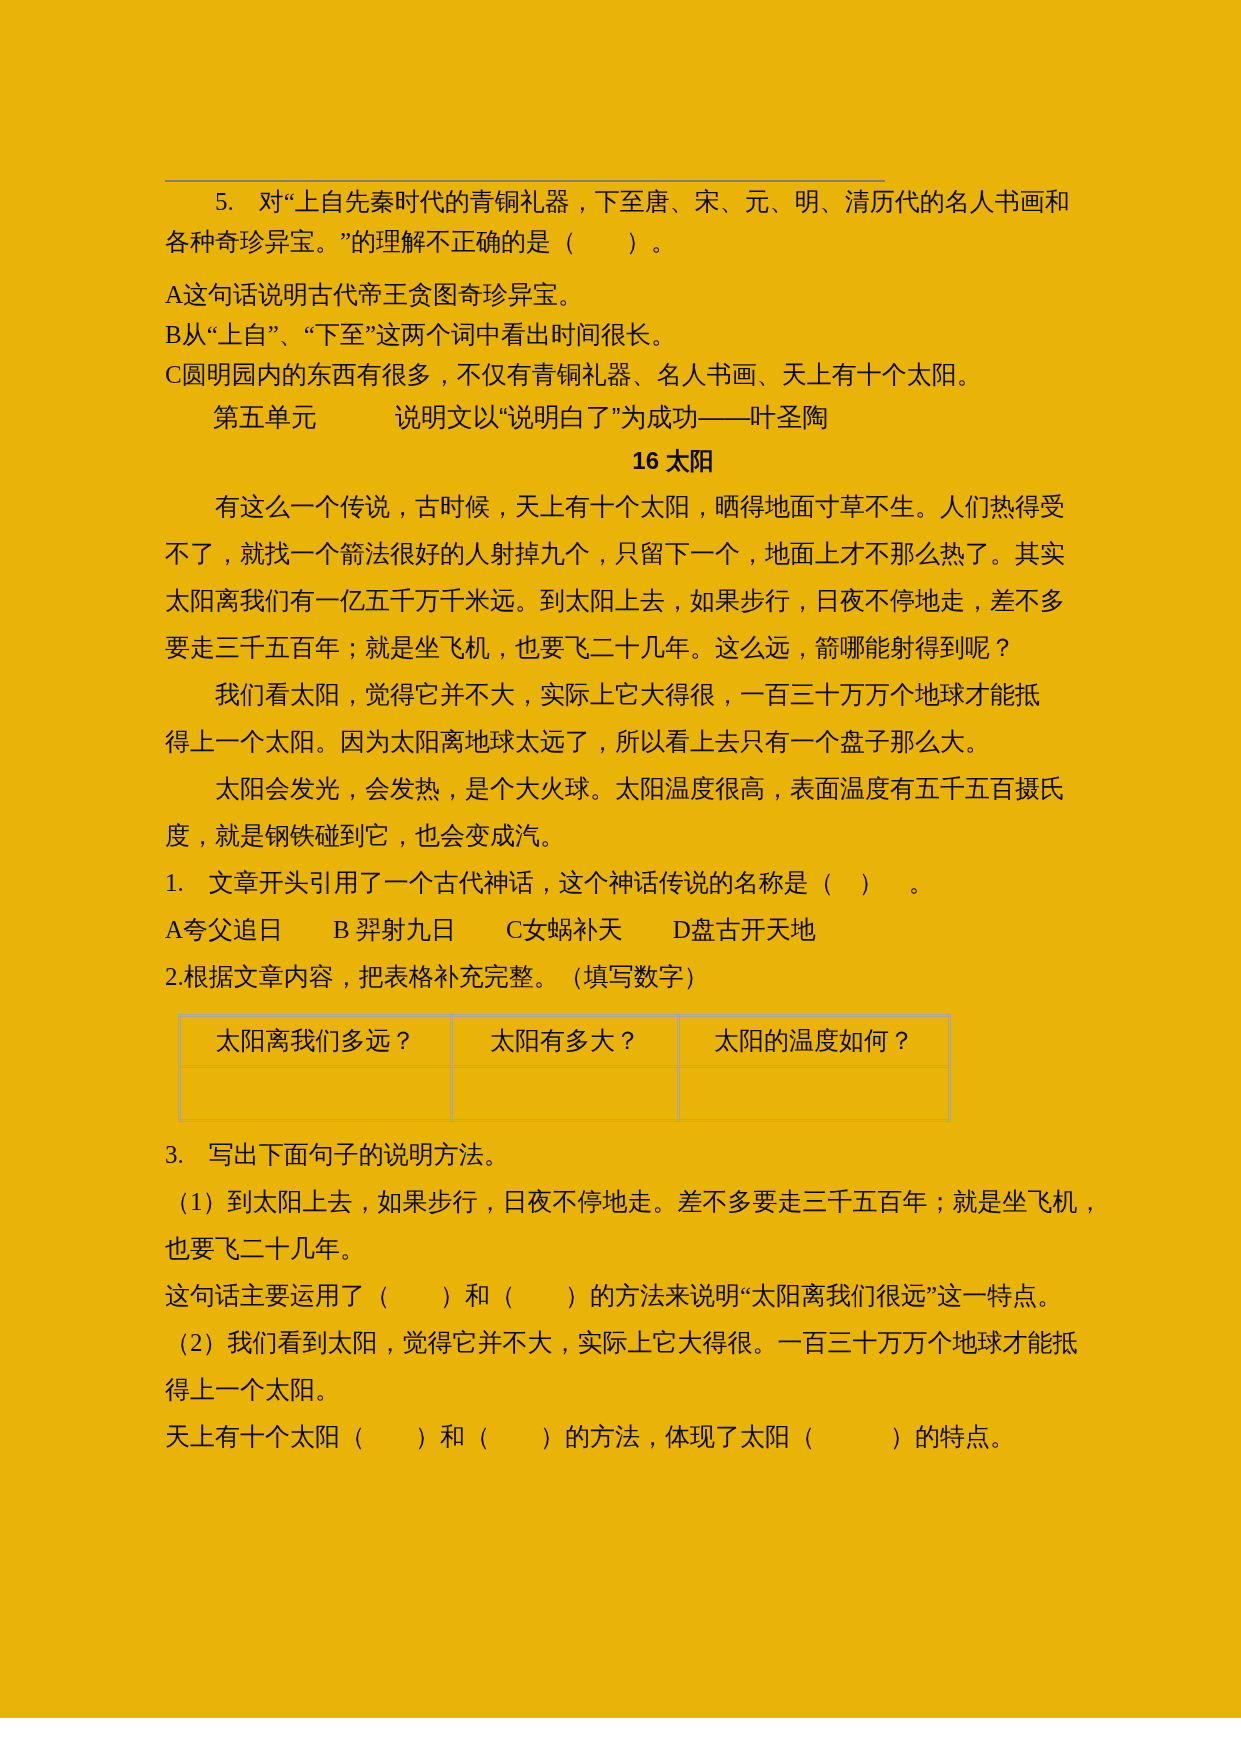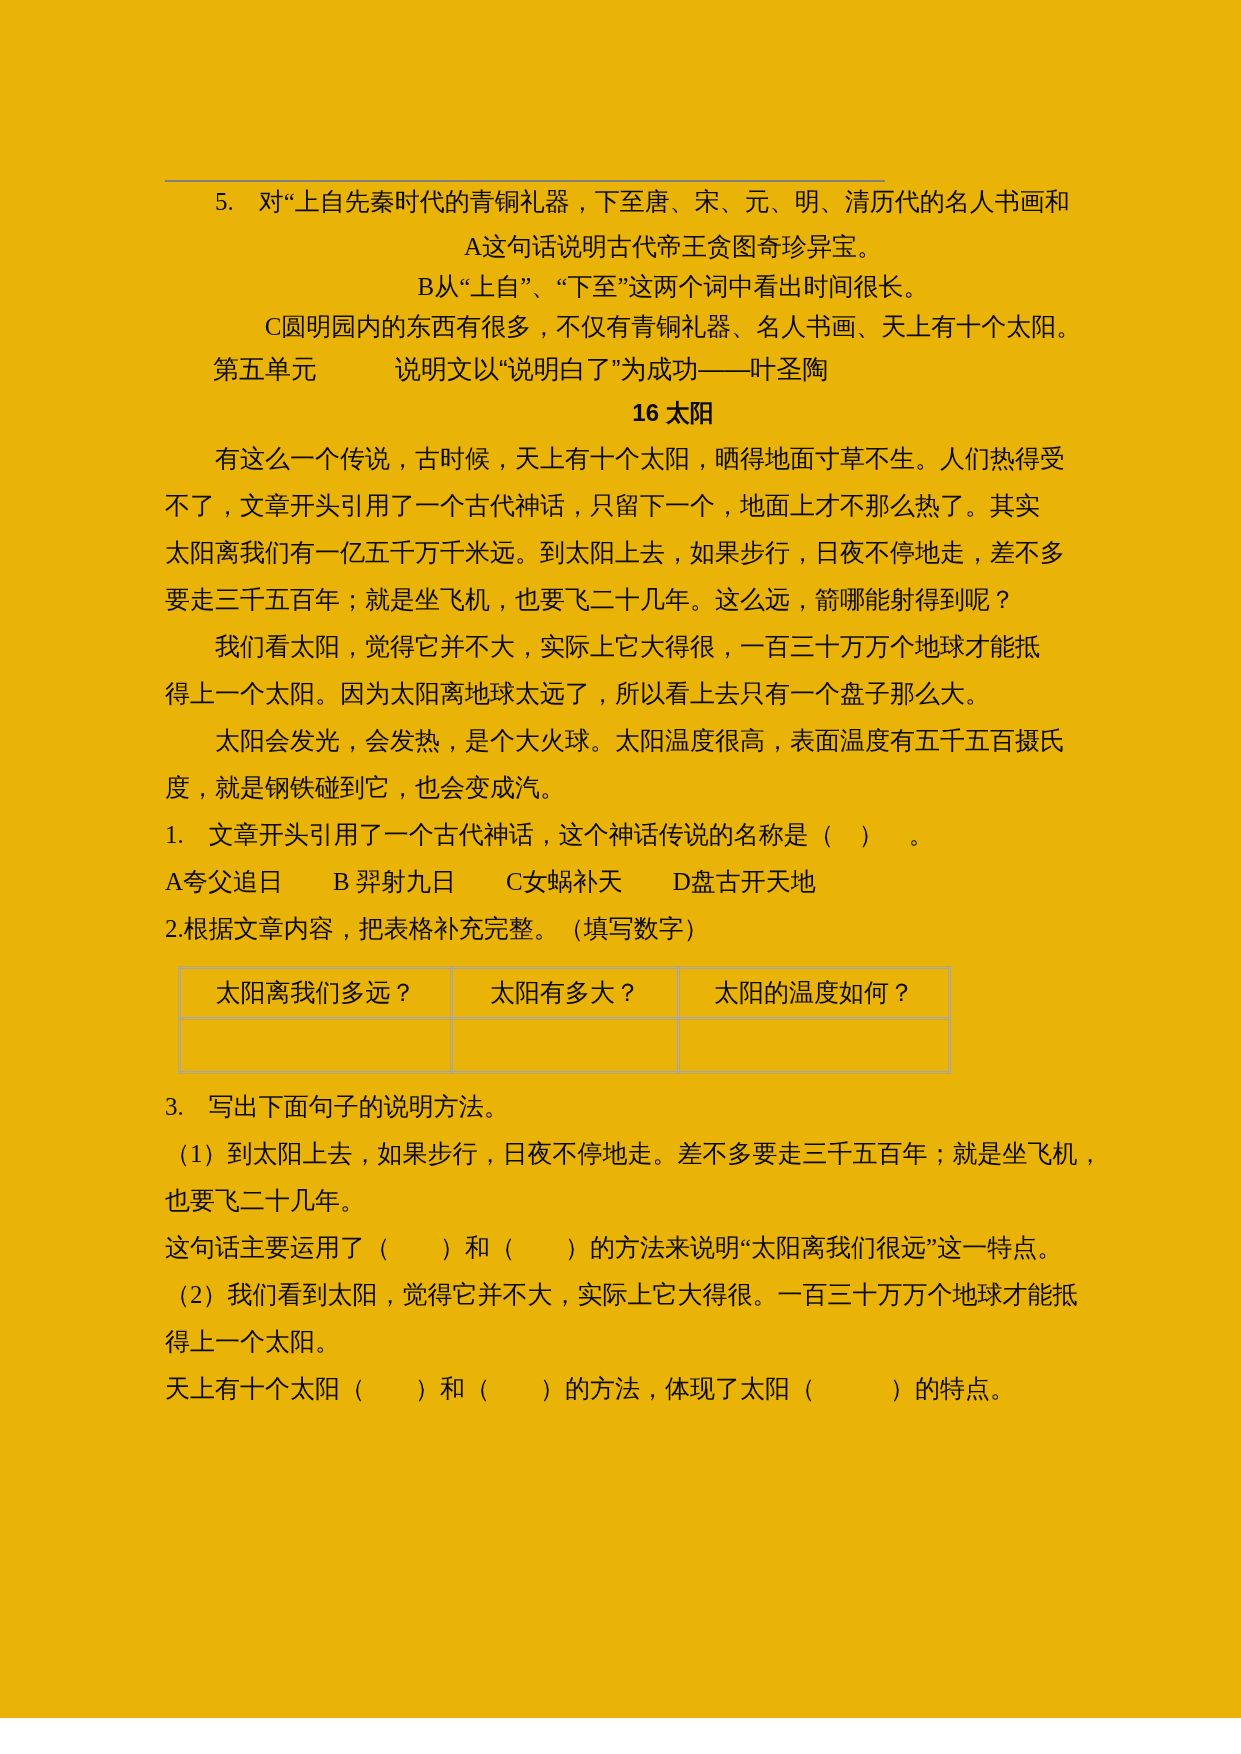--- a/index.html
+++ b/index.html
@@ -15,21 +15,21 @@
   }
   .content{padding:158px 60px 0 165px;}
   .blank-rule{
     width:720px;height:22px;
     border-bottom:2px solid #7f7f7f;
   }
   .line{white-space:pre;}
   .l40{height:40px;line-height:40px;}
   .l47{height:47px;line-height:47px;}
   .ind{text-indent:50px;}
-  .options-block{margin-top:5px;text-align:center;}
+  .options-block{margin-top:13px;}
   .unit-heading{
     height:44px;line-height:44px;
     font-family:"Liberation Sans","DejaVu Sans",sans-serif;
     font-weight:400;font-size:26px;
     text-indent:48px;white-space:pre;
   }
   .lesson-title{
     height:44px;line-height:44px;
     text-align:center;
     font-family:"Liberation Sans","DejaVu Sans",sans-serif;
@@ -52,33 +52,34 @@
 </style>
 </head>
 <body>
 
 <div class="page">
   <div class="content">
 
     <div class="blank-rule"></div>
 
     <div class="line l40 ind">5.　对“上自先秦时代的青铜礼器，下至唐、宋、元、明、清历代的名人书画和</div>
+    <div class="line l40">各种奇珍异宝。”的理解不正确的是（　　）。</div>
 
     <div class="options-block">
       <div class="line l40">A这句话说明古代帝王贪图奇珍异宝。</div>
       <div class="line l40">B从“上自”、“下至”这两个词中看出时间很长。</div>
       <div class="line l40">C圆明园内的东西有很多，不仅有青铜礼器、名人书画、天上有十个太阳。</div>
     </div>
 
     <div class="unit-heading">第五单元　　　说明文以“说明白了”为成功——叶圣陶</div>
     <div class="lesson-title">16 太阳</div>
 
     <div>
       <div class="line l47 ind">有这么一个传说，古时候，天上有十个太阳，晒得地面寸草不生。人们热得受</div>
-      <div class="line l47">不了，文章开头引用了一个古代神话，只留下一个，地面上才不那么热了。其实</div>
+      <div class="line l47">不了，就找一个箭法很好的人射掉九个，只留下一个，地面上才不那么热了。其实</div>
       <div class="line l47">太阳离我们有一亿五千万千米远。到太阳上去，如果步行，日夜不停地走，差不多</div>
       <div class="line l47">要走三千五百年；就是坐飞机，也要飞二十几年。这么远，箭哪能射得到呢？</div>
       <div class="line l47 ind">我们看太阳，觉得它并不大，实际上它大得很，一百三十万万个地球才能抵</div>
       <div class="line l47">得上一个太阳。因为太阳离地球太远了，所以看上去只有一个盘子那么大。</div>
       <div class="line l47 ind">太阳会发光，会发热，是个大火球。太阳温度很高，表面温度有五千五百摄氏</div>
       <div class="line l47">度，就是钢铁碰到它，也会变成汽。</div>
     </div>
 
     <div class="line l47">1.　文章开头引用了一个古代神话，这个神话传说的名称是（　）　。</div>
     <div class="line l47">A夸父追日　　B 羿射九日　　C女蜗补天　　D盘古开天地</div>

